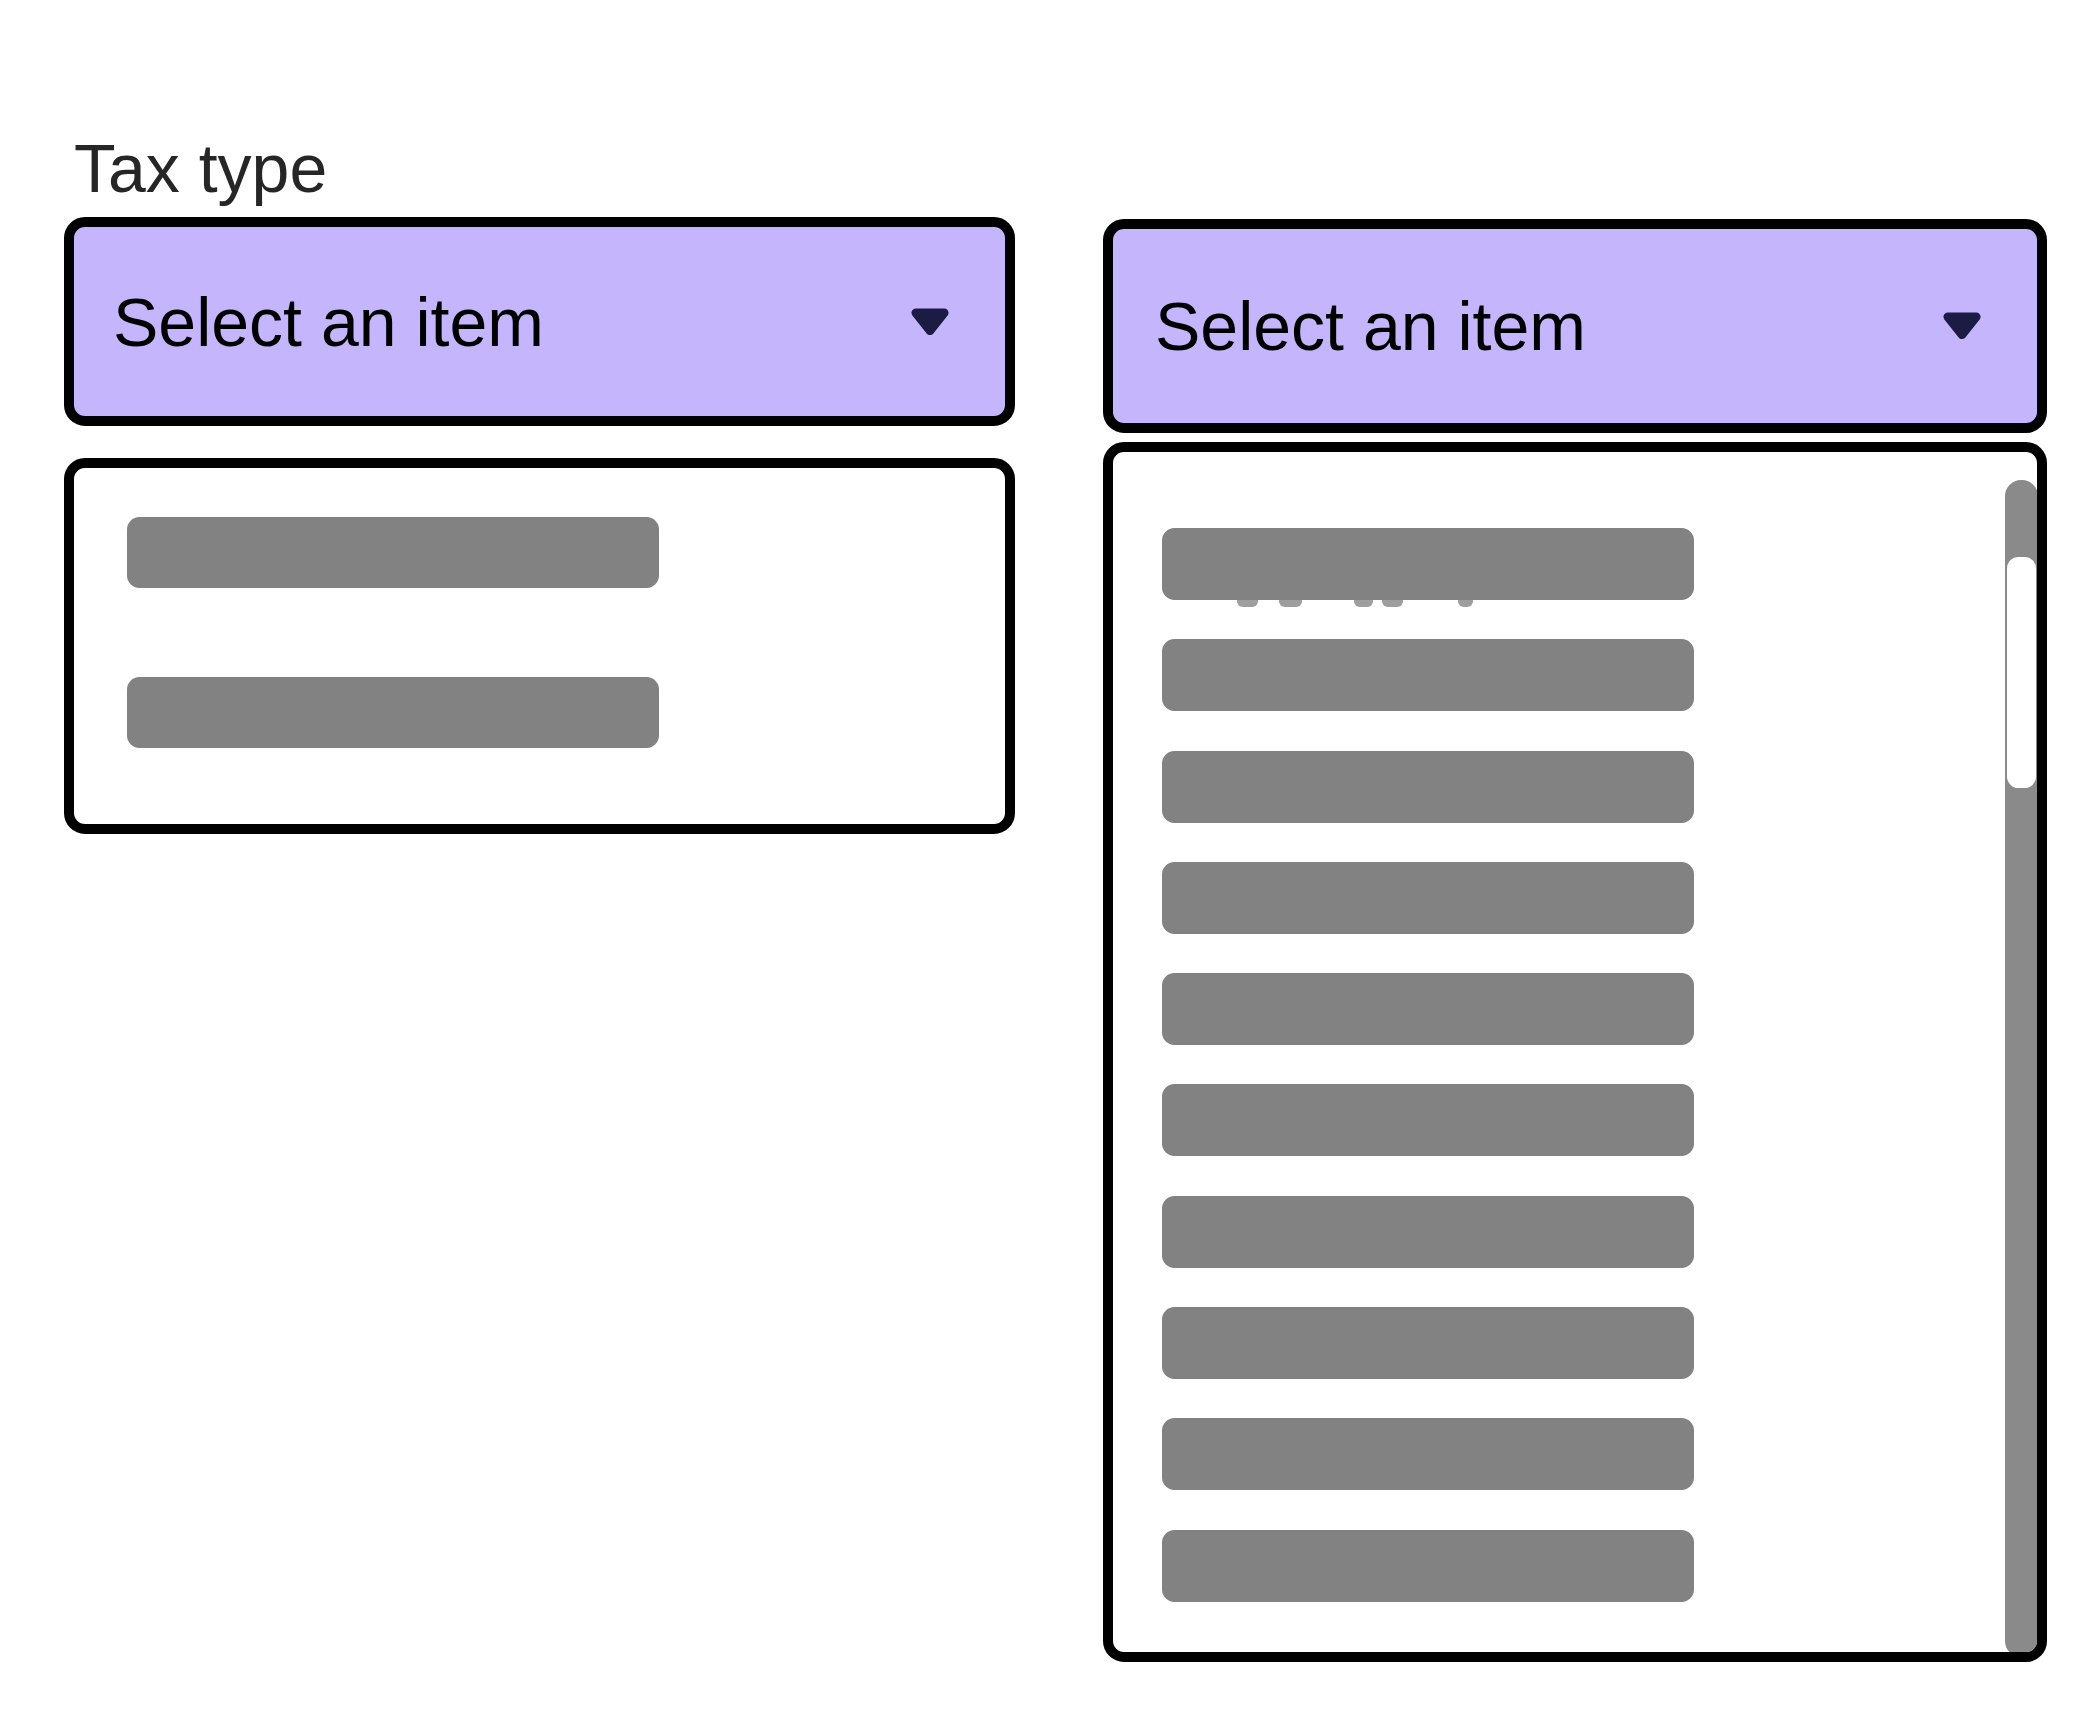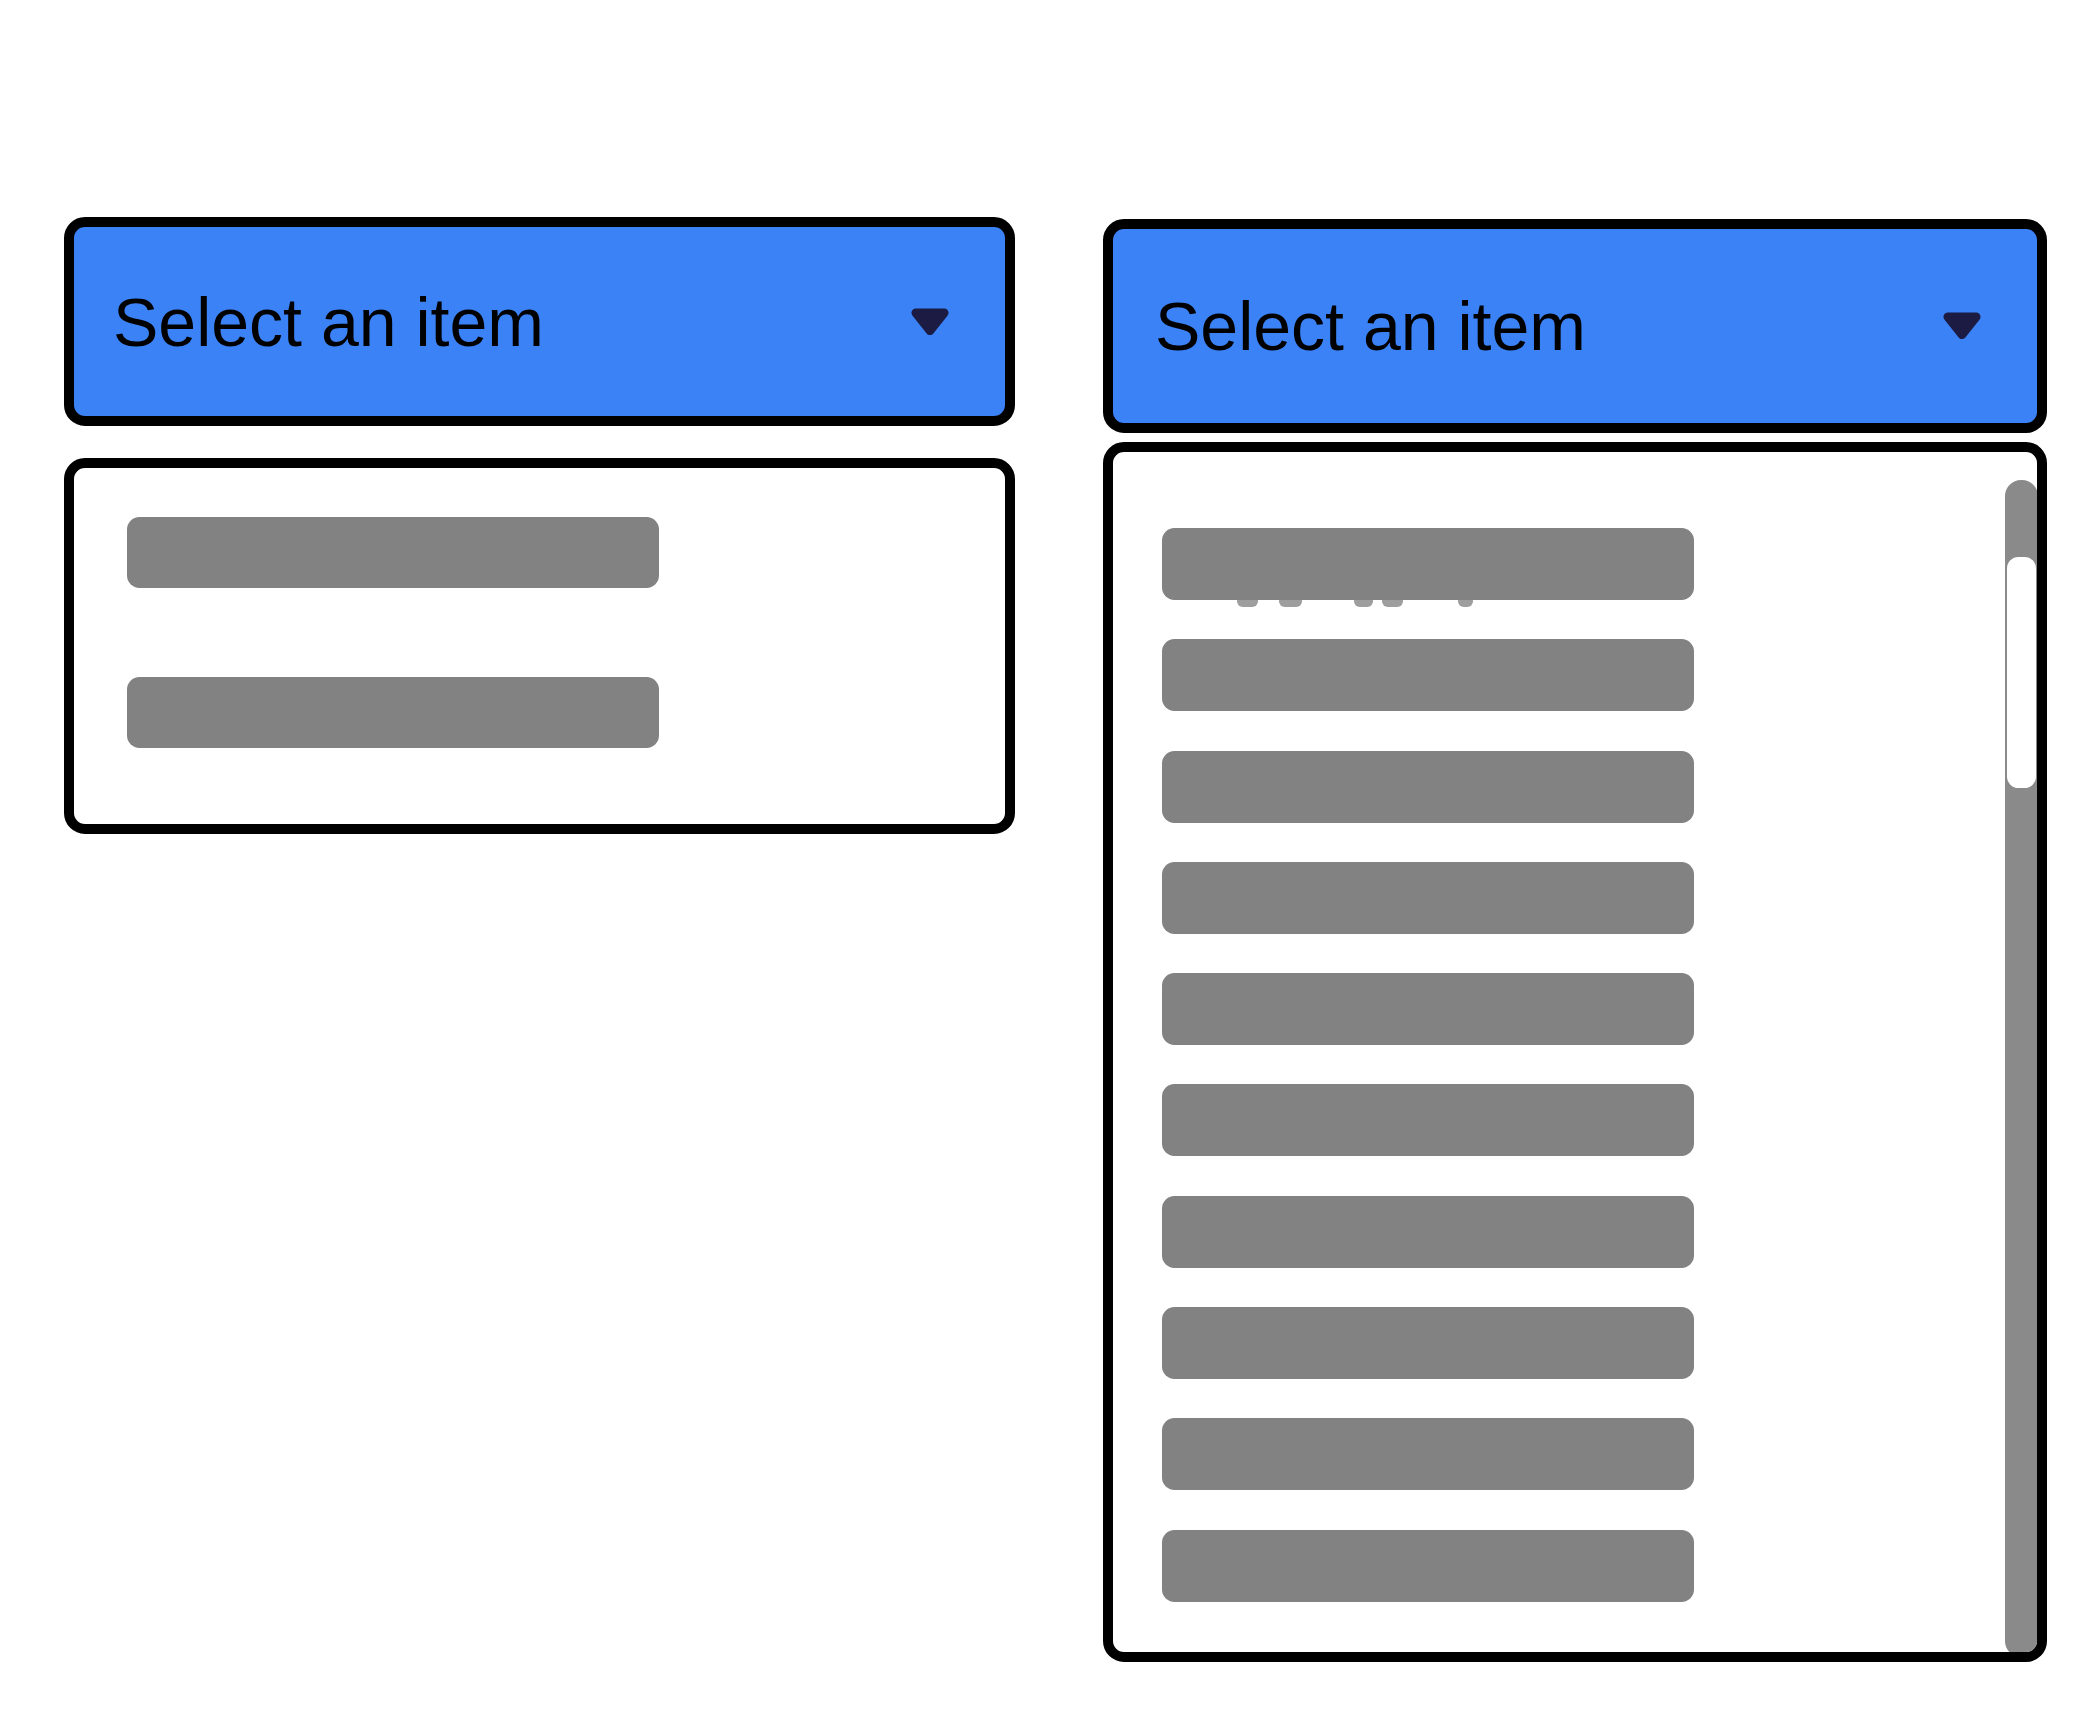--- a/index.html
+++ b/index.html
@@ -17,21 +17,21 @@
     line-height: 1;
     color: var(--label-text, #262626);
     letter-spacing: 0px;
     white-space: nowrap;
   }
   .select-box {
     position: absolute;
     box-sizing: border-box;
     border: 10.5px solid var(--box-border, #000);
     border-radius: 21px;
-    background: #3b82f6;
+    background: #c4b5fd;
     display: flex;
     align-items: center;
     justify-content: space-between;
   }
   .select-value {
     font-size: 68px;
     color: var(--select-text, #000);
     white-space: nowrap;
   }
   .caret {
@@ -72,20 +72,21 @@
     position: absolute;
     background: var(--scrollbar-thumb, #ffffff);
     border-radius: 11.4px;
   }
 </style>
 </head>
 <body>
 
 <div class="canvas">
 
+  <div class="field-label" style="left:74px; top:134px;">Tax type</div>
 
   <div class="select-box" style="left:64px; top:217px; width:951px; height:209px; padding:0 55px 0 39px;">
     <span class="select-value">Select an item</span>
     <svg class="caret" viewBox="0 0 42 29">
       <path d="M6 5 L36 5 L21 24 Z" fill="currentColor" stroke="currentColor" stroke-width="9" stroke-linejoin="round"></path>
     </svg>
   </div>
 
   <div class="list-box" style="left:64px; top:458px; width:951px; height:376px;">
   <div class="ph-bar" style="top: 49px; left: 53px; width: 532px; height: 71px;"></div>

